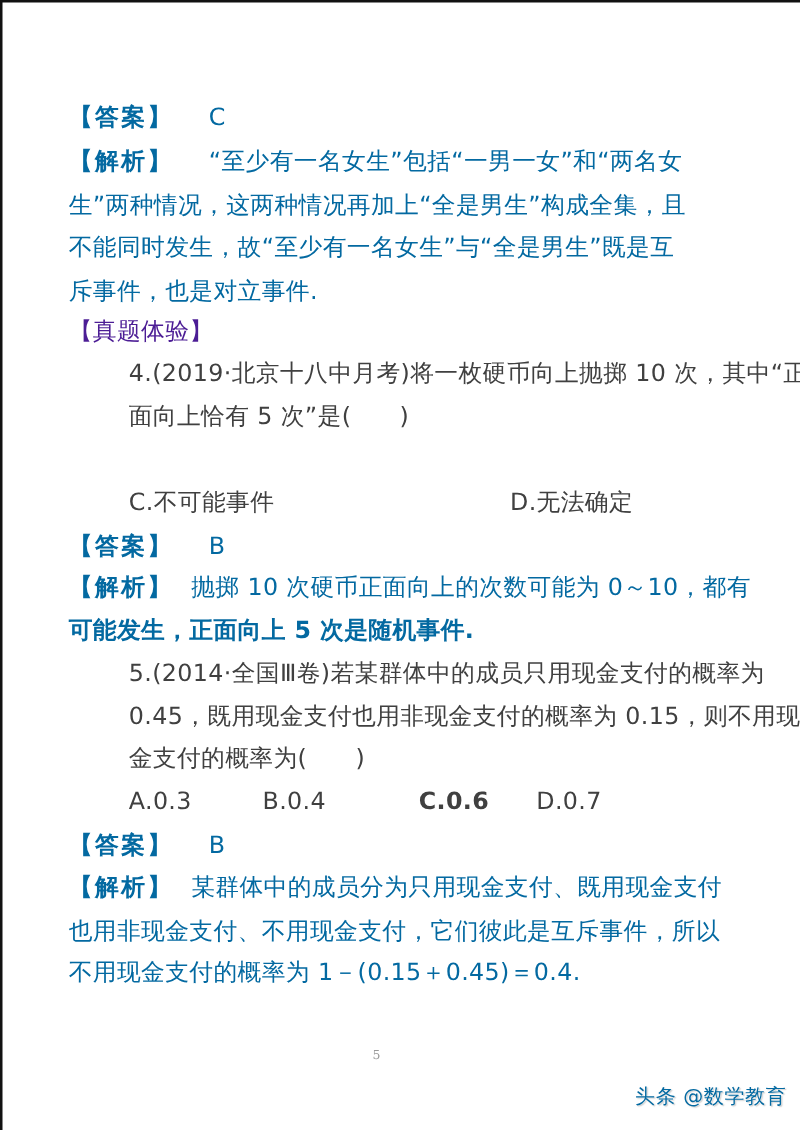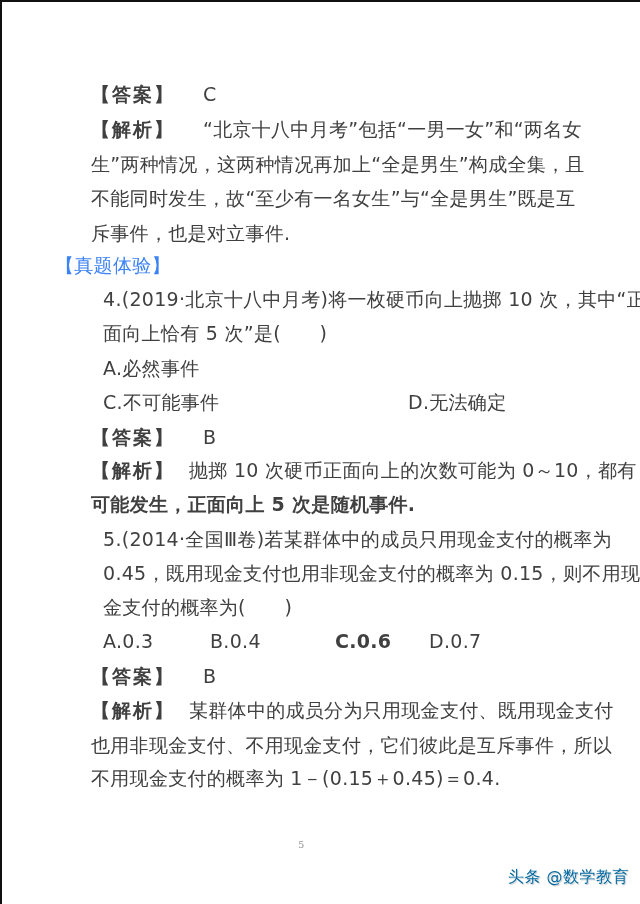--- a/index.html
+++ b/index.html
@@ -6,54 +6,53 @@
   body {
     width: 640px; height: 904px; background: #ffffff; position: relative; overflow: hidden;
     font-family: "DejaVu Sans", "Liberation Sans", sans-serif;
   }
   .frame-top { position: absolute; left: 0; top: 0; width: 640px; height: 2px; background: #111; }
   .frame-left { position: absolute; left: 0; top: 0; width: 2px; height: 904px; background: #111; }
   .line {
     position: absolute; left: 55px; font-size: 19px; line-height: 34px; height: 34px;
     white-space: nowrap; letter-spacing: 0.3px;
   }
-  .red { color: #404040; margin-left: 36px; }
-  .blue { color: #3b82f6; }
+  .red { color: #0369a1; }
+  .blue { color: #4c1d95; }
   .black { color: #404040; margin-left: 48px; }
   .tag { font-weight: bold; letter-spacing: 2px; margin-right: 14px; }
   .gap { display: inline-block; width: 14px; }
   .opt { position: absolute; }
   .page-num { position: absolute; left: 298px; top: 839px; font-size: 10px; color: #999; font-family: "DejaVu Serif", serif; }
   .watermark {
     position: absolute; left: 508px; top: 867px; font-size: 16px; color: #0369a1;
     text-shadow: 0 0 2px #fff, 1px 1px 1px rgba(0,0,0,0.25); letter-spacing: 0.5px;
   }
 </style>
 </head>
 <body>
 
 <div class="frame-top"></div>
 <div class="frame-left"></div>
 
 <div class="line red" style="top:77px;">
   <span class="tag">【答案】</span><span class="gap"></span><span>C</span>
 </div>
 <div class="line red" style="top:112px;">
-  <span class="tag">【解析】</span><span class="gap"></span><span>“北京十八中月考”包括“一男一女”和“两名女</span>
+  <span class="tag">【解析】</span><span class="gap"></span><span>“至少有一名女生”包括“一男一女”和“两名女</span>
 </div>
 <div class="line red" style="top:147px;">生”两种情况，这两种情况再加上“全是男生”构成全集，且</div>
 <div class="line red" style="top:181px;">不能同时发生，故“至少有一名女生”与“全是男生”既是互</div>
 <div class="line red" style="top:216px;">斥事件，也是对立事件.</div>
 
 <div class="line blue" style="top:248px;">【真题体验】</div>
 
 <div class="line black" style="top:282px;">4.(2019·北京十八中月考)将一枚硬币向上抛掷 10 次，其中“正</div>
 <div class="line black" style="top:316px;">面向上恰有 5 次”是(　　)</div>
 <div class="line black" style="top:351px; width:560px;">
-  <span class="opt" style="left:0;">A.必然事件</span>
 </div>
 <div class="line black" style="top:385px; width:560px;">
   <span class="opt" style="left:305px;">D.无法确定</span>
   <span class="opt" style="left:0;">C.不可能事件</span>
 </div>
 <div class="line red" style="top:420px;">
   <span class="tag">【答案】</span><span class="gap"></span><span>B</span>
 </div>
 <div class="line red" style="top:453px;">
   <span class="tag">【解析】</span><span>抛掷 10 次硬币正面向上的次数可能为 0～10，都有</span>

